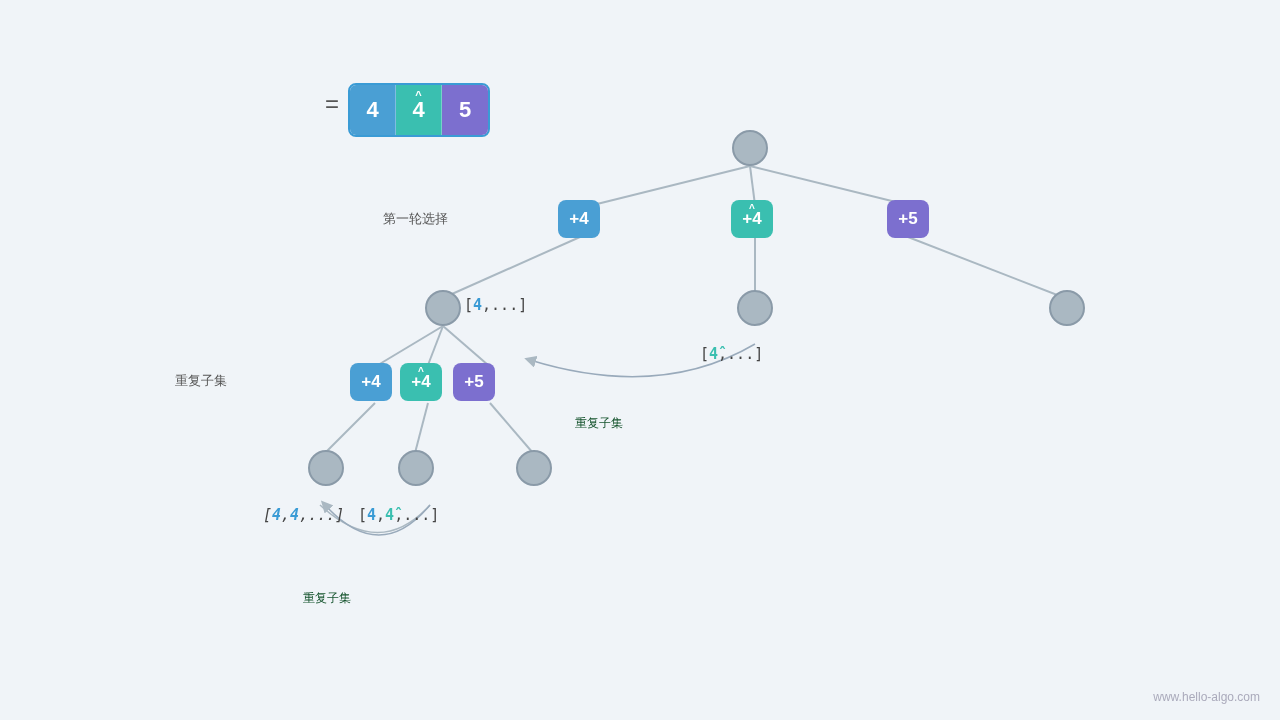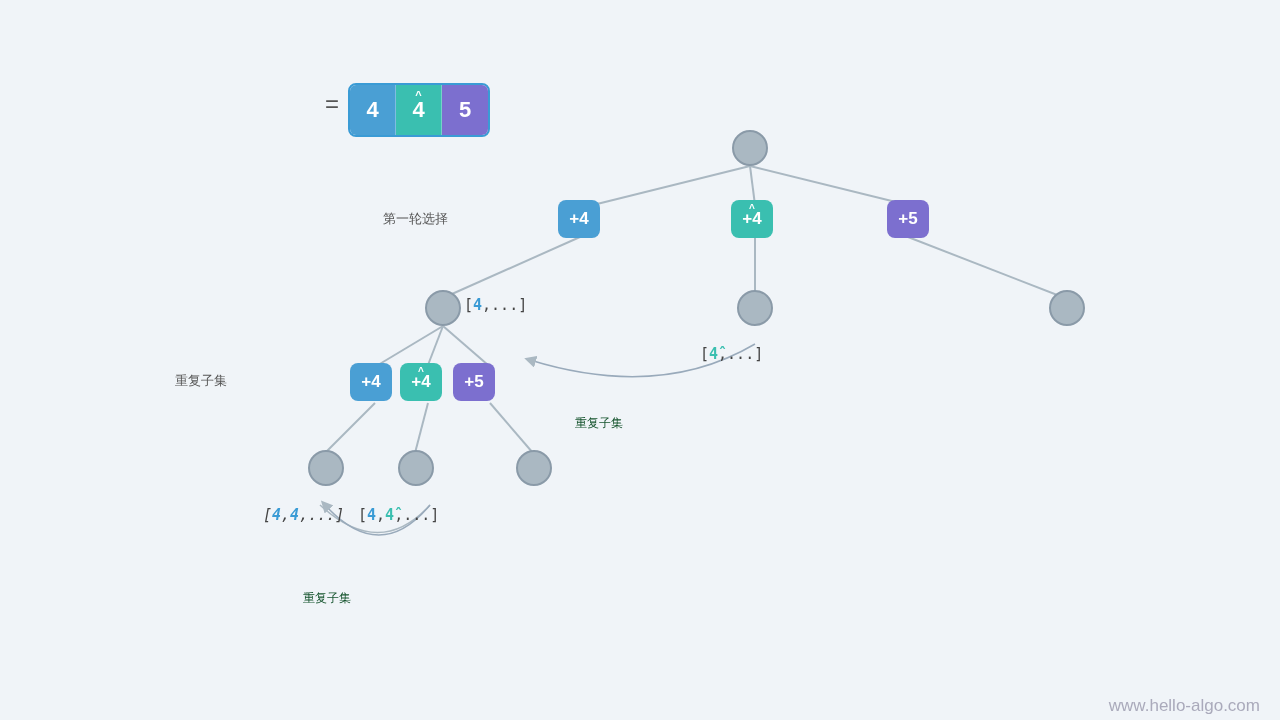--- a/index.html
+++ b/index.html
@@ -102,23 +102,23 @@
     
     .level-label {
       position: absolute;
       font-size: 13px;
       color: #555;
     }
 
     
     .footer {
       position: absolute;
-      bottom: 4px;
+      bottom: 16px;
       right: 20px;
-      font-size: 17px;
+      font-size: 12px;
       color: #aab;
     }
 
     
     .svg-overlay {
       position: absolute;
       top: 0; left: 0;
       width: 1280px;
       height: 720px;
       pointer-events: none;

